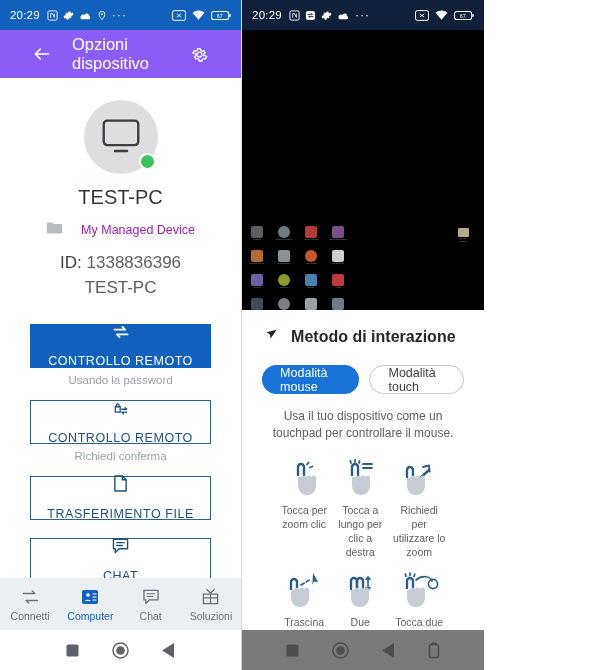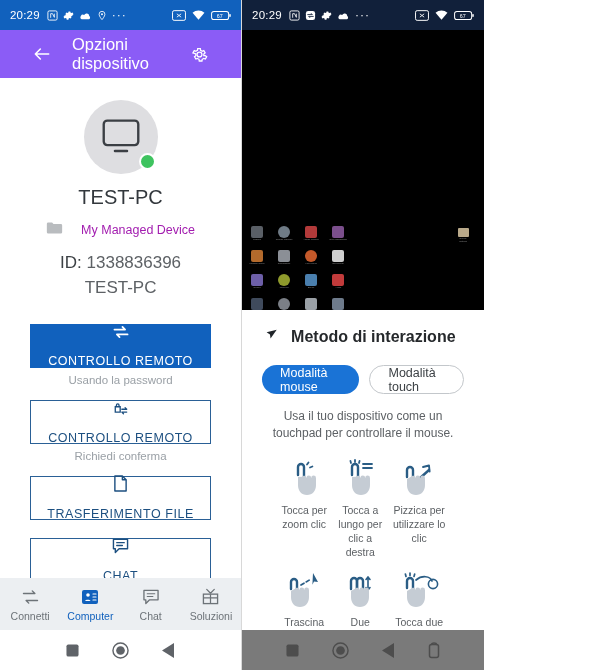--- a/index.html
+++ b/index.html
@@ -507,21 +507,21 @@
 
         <div class="gest">
           <div class="gest-ico">
             <svg width="40" height="38" viewBox="0 0 40 38">
               <path d="M8 18V11a3 3 0 016 0v9" fill="none" stroke="#2a5d85" stroke-width="2.4" stroke-linecap="round"></path>
               <path d="M20 20l10-9" fill="none" stroke="#2a5d85" stroke-width="2.4" stroke-linecap="round"></path>
               <path d="M24 8l6-1.5.6 6" fill="none" stroke="#2a5d85" stroke-width="1.9" stroke-linecap="round" stroke-linejoin="round"></path>
               <path d="M8 20v6c0 6 3.5 10 9 10s9-4 9-10v-7a2.4 2.4 0 00-4.8 0 2.4 2.4 0 00-4.8 0 2.4 2.4 0 00-4.4-1.2z" fill="#c5ccd4"></path>
             </svg>
           </div>
-          <div class="gest-label">Pizzica per utilizzare lo clic</div>
+          <div class="gest-label">Richiedi per utilizzare lo zoom</div>
         </div>
 
         <div class="gest">
           <div class="gest-ico">
             <svg width="42" height="38" viewBox="0 0 42 38">
               <path d="M8 18V11a3 3 0 016 0v9" fill="none" stroke="#2a5d85" stroke-width="2.4" stroke-linecap="round"></path>
               <path d="M18 14l10-6" stroke="#2a5d85" stroke-width="1.7" stroke-dasharray="3.5 2.5" stroke-linecap="round"></path>
               <path d="M30 2l5 9-4-.6-1.6 3.4z" fill="#2a5d85"></path>
               <path d="M8 20v6c0 6 3.5 10 9 10s9-4 9-10v-7a2.4 2.4 0 00-4.8 0 2.4 2.4 0 00-4.8 0 2.4 2.4 0 00-4.4-1.2z" fill="#c5ccd4"></path>
             </svg>

